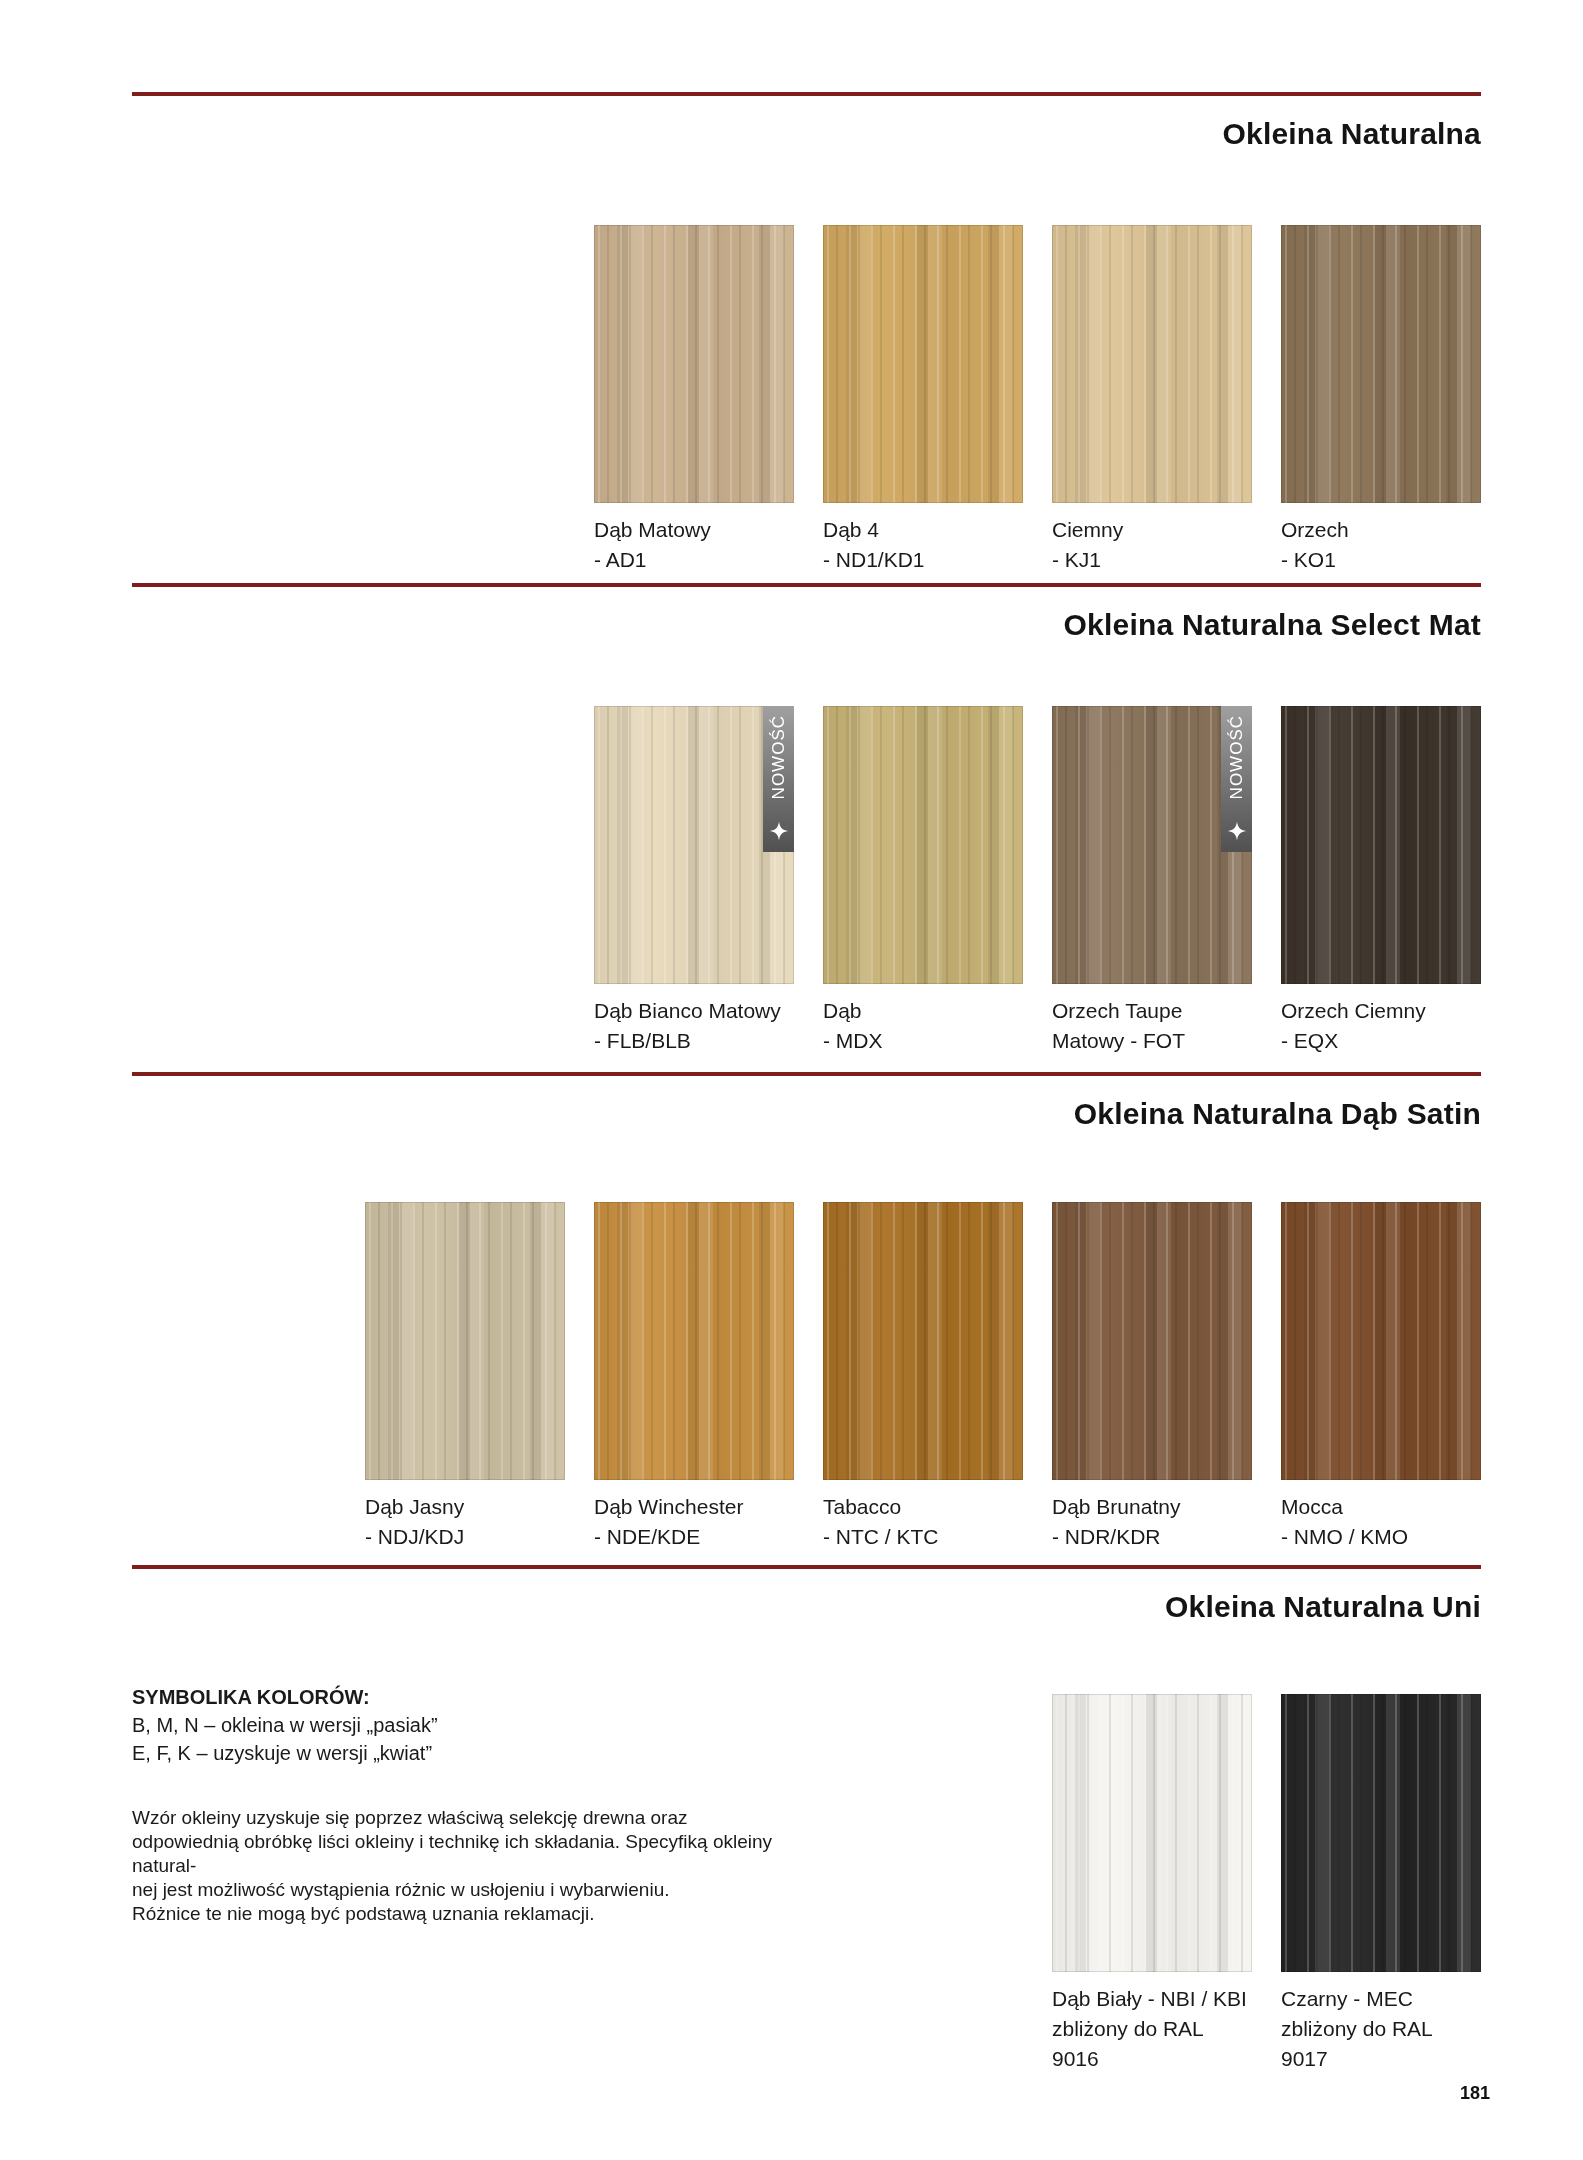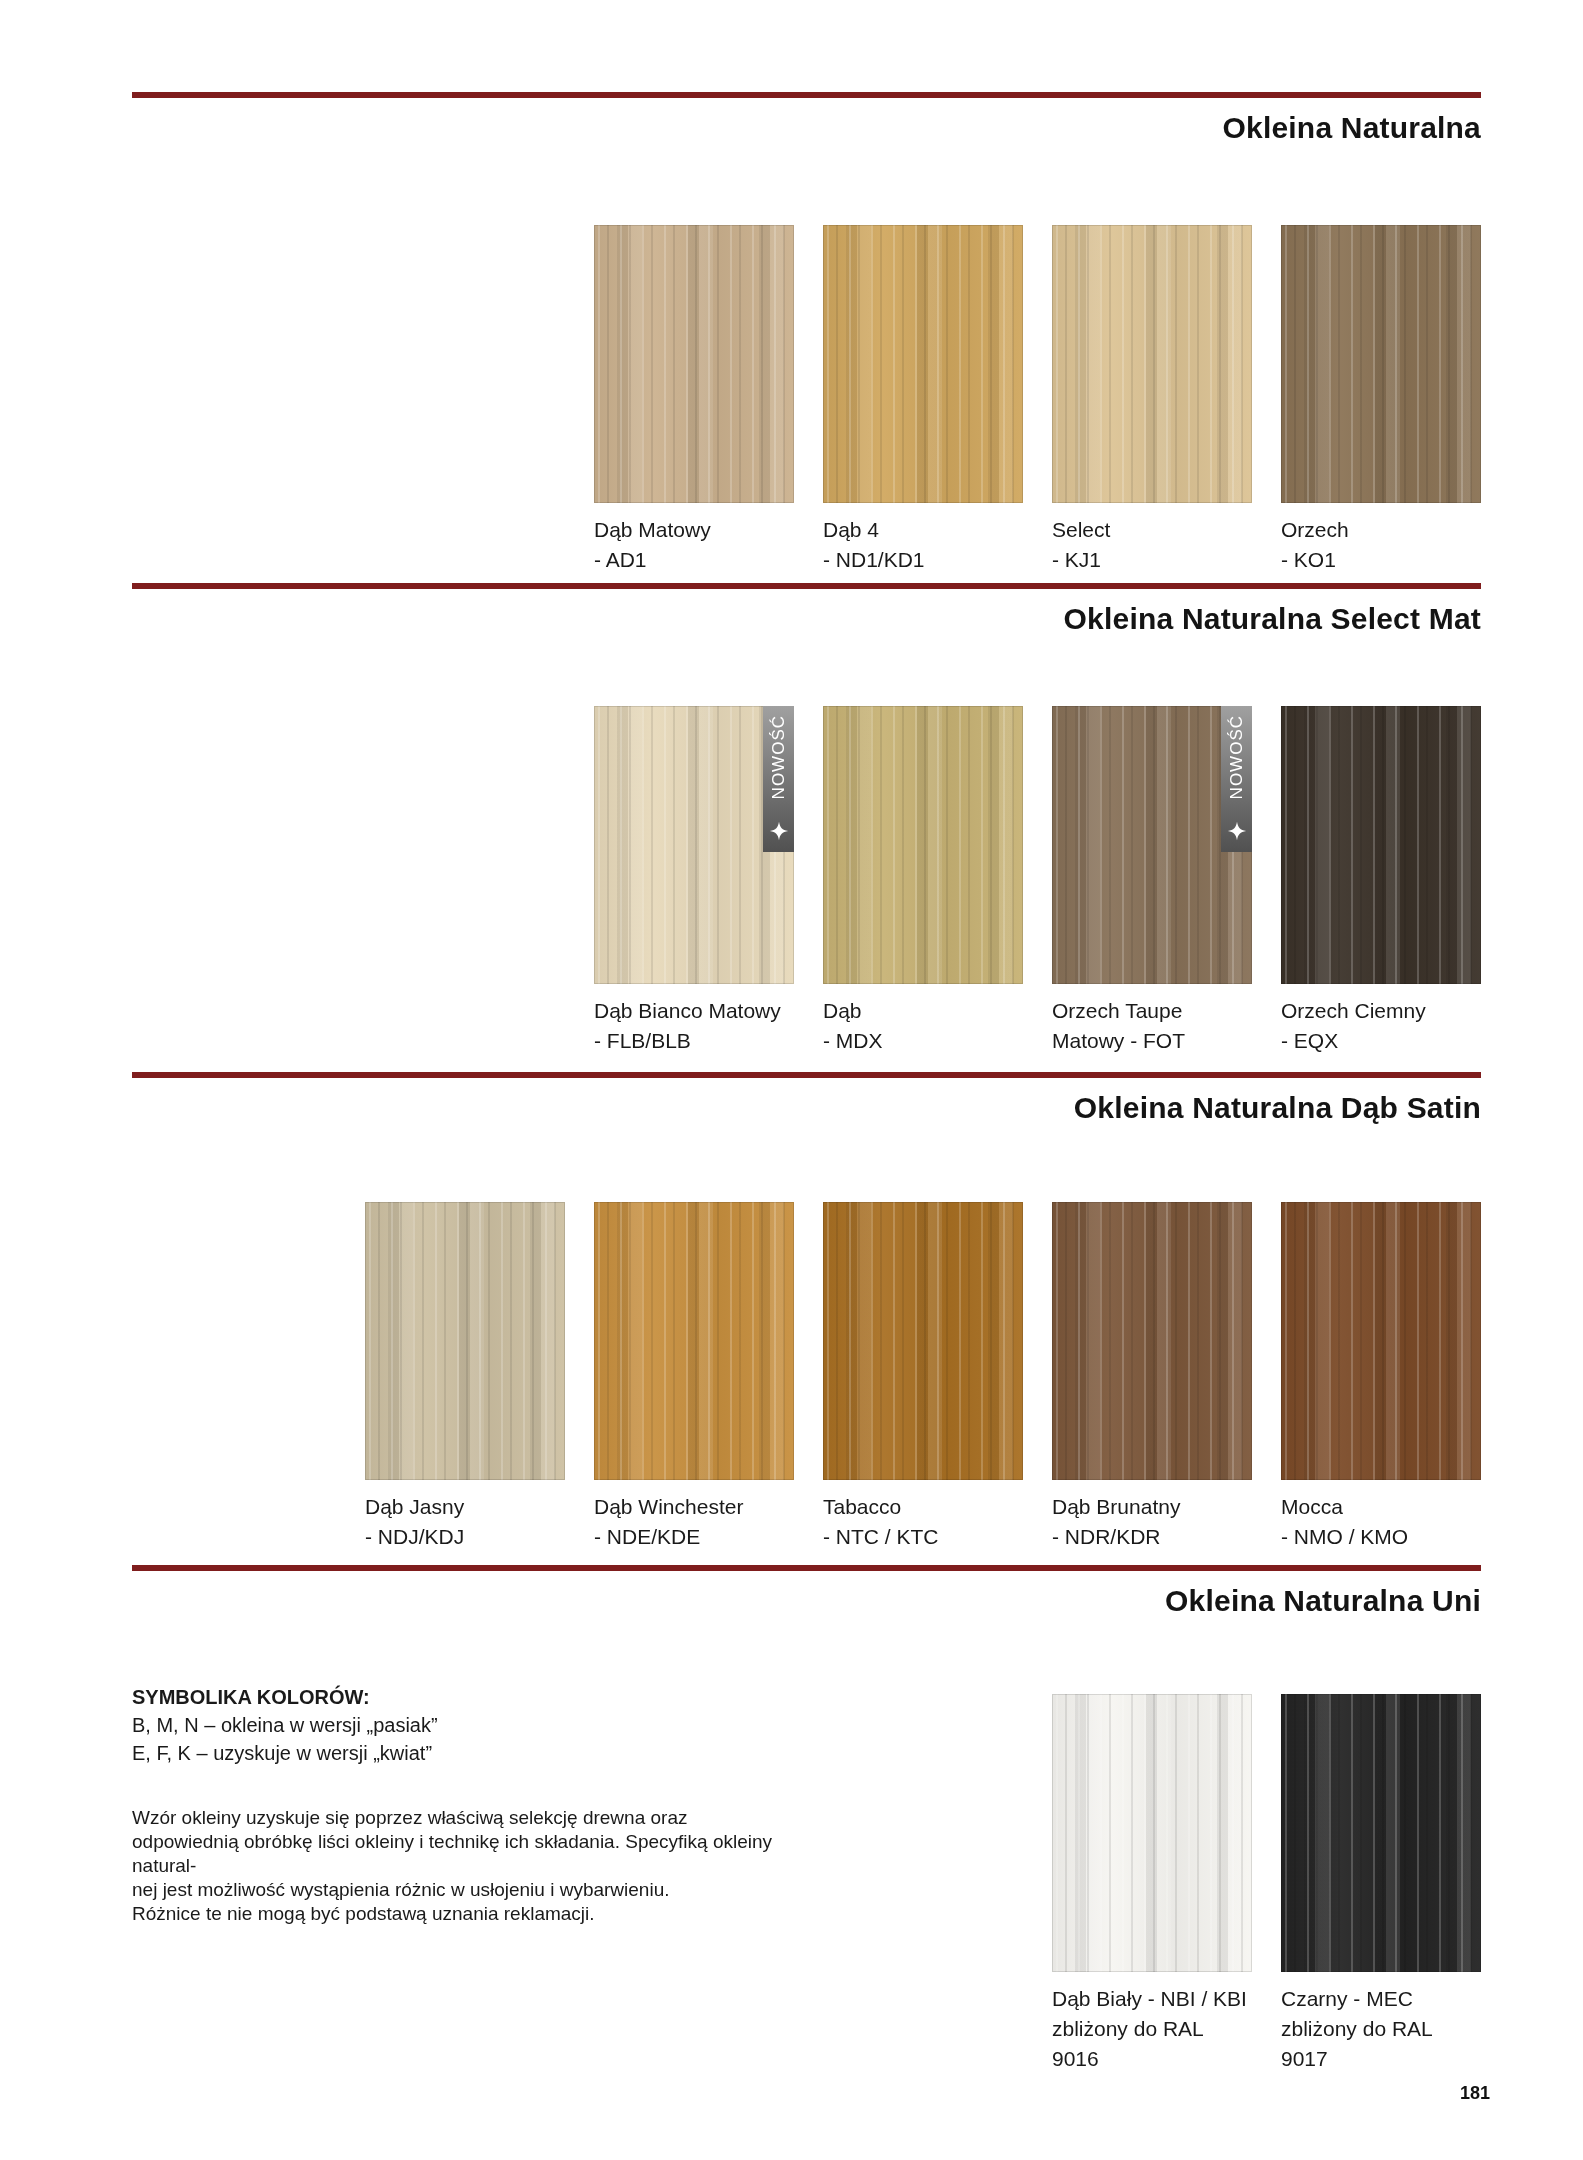--- a/index.html
+++ b/index.html
@@ -6,23 +6,23 @@
   .page{
     position:relative;
     width:1583px;height:2160px;
     background:#ffffff;
     font-family:"Liberation Sans", sans-serif;
     color:#1a1a1a;
     overflow:hidden;
   }
   .section-header{
     position:absolute;left:132px;width:1349px;
-    border-top:6px solid #7f1d1d;
+    border-top:4px solid #7f1d1d;
     text-align:right;
-    padding-top:13px;
+    padding-top:21px;
   }
   .section-title{
     font-size:30px;font-weight:bold;color:#141414;
     letter-spacing:0.2px;
   }
   .swatch-row{
     position:absolute;
     display:flex;gap:29px;justify-content:space-between;
   }
   .cell{width:200px;}
@@ -92,21 +92,21 @@
     <div class="cell">
       <div class="swatch" style="--c: #d0a75e;"></div>
       <div class="label">
         <div>Dąb 4</div>
         <div>- ND1/KD1</div>
       </div>
     </div>
     <div class="cell">
       <div class="swatch" style="--c: #dcc394;"></div>
       <div class="label">
-        <div>Select</div>
+        <div>Ciemny</div>
         <div>- KJ1</div>
       </div>
     </div>
     <div class="cell">
       <div class="swatch" style="--c: #8a7254;"></div>
       <div class="label">
         <div>Orzech</div>
         <div>- KO1</div>
       </div>
     </div>

